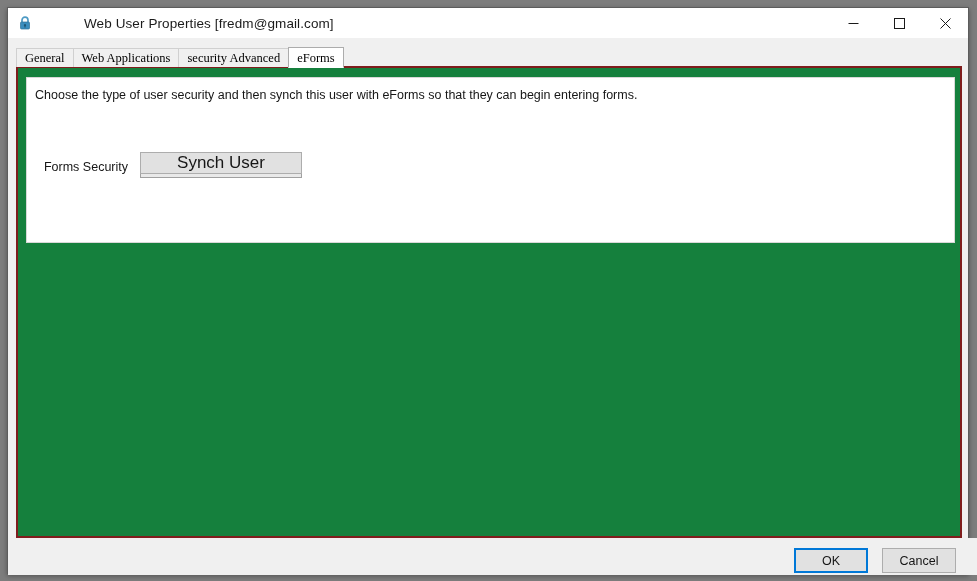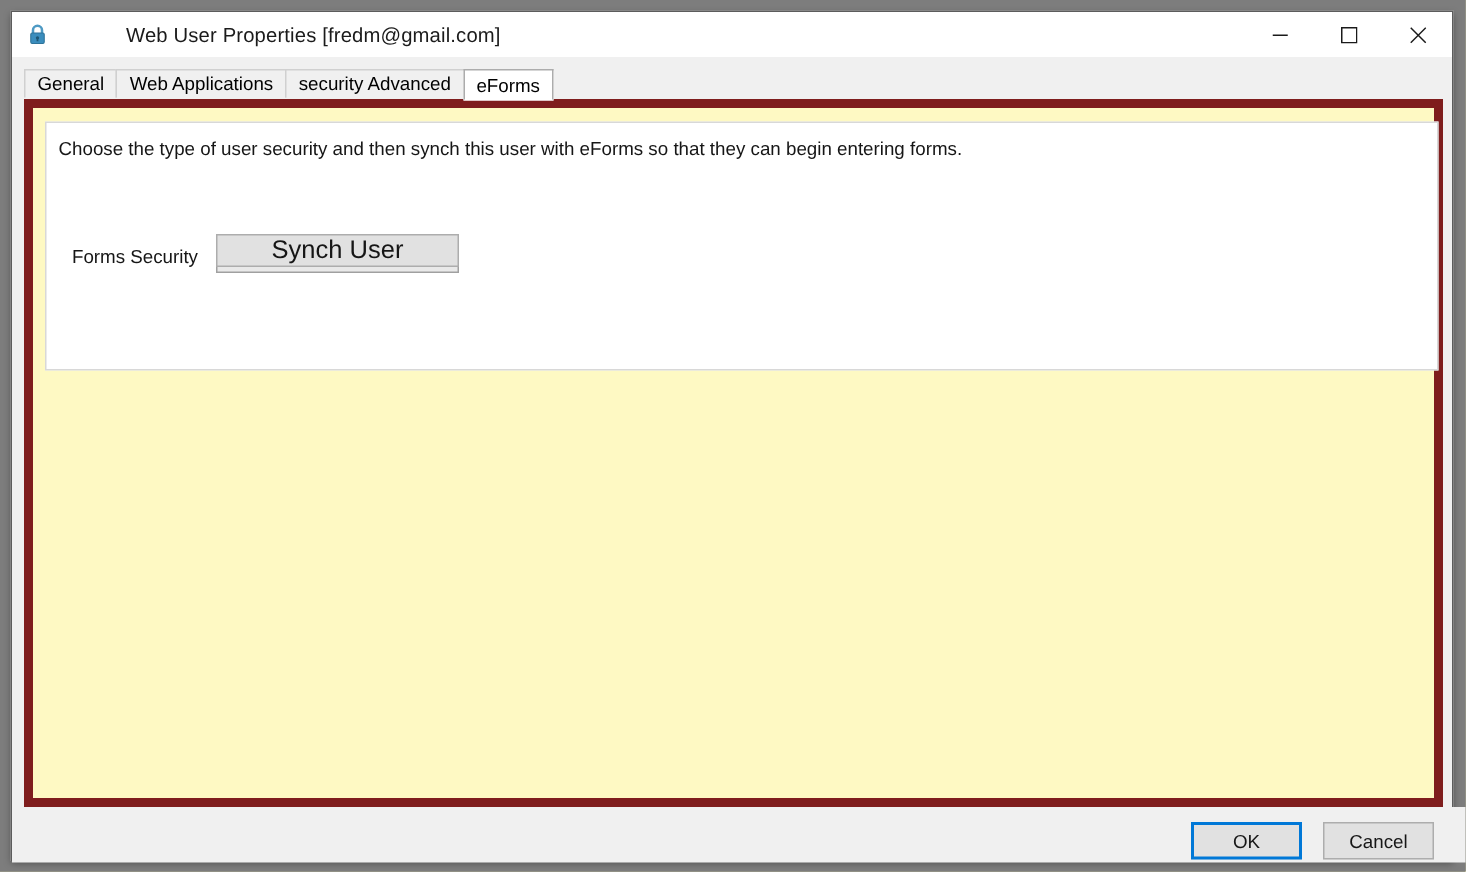--- a/index.html
+++ b/index.html
@@ -75,22 +75,23 @@
   }
 
   
   .tabstrip {
     position: absolute;
     left: 8px;
     top: 38px;
     width: 946px;
     height: 21px;
     display: flex;
-    align-items: flex-start;
+    align-items: flex-end;
     z-index: 3;
+    font-family: Liberation Serif, serif;
   }
   .tab {
     height: 19px;
     line-height: 19px;
     padding: 0 8px;
     font-size: 12.5px;
     color: #000000;
     background: #f0f0f0;
     border: 1px solid #d0d0d0;
     border-bottom: none;
@@ -109,22 +110,22 @@
     margin-bottom: -1px;
   }
 
   
   .tabpage {
     position: absolute;
     left: 8px;
     top: 58px;
     width: 946px;
     height: 472px;
-    background: #fef9c3;
-    border: 6px solid #7f1d1d;
+    background: #15803d;
+    border: 2px solid #7f1d1d;
     box-sizing: border-box;
     z-index: 2;
   }
 
   
   .panel {
     position: absolute;
     left: 8px;
     top: 9px;
     width: 929px;

